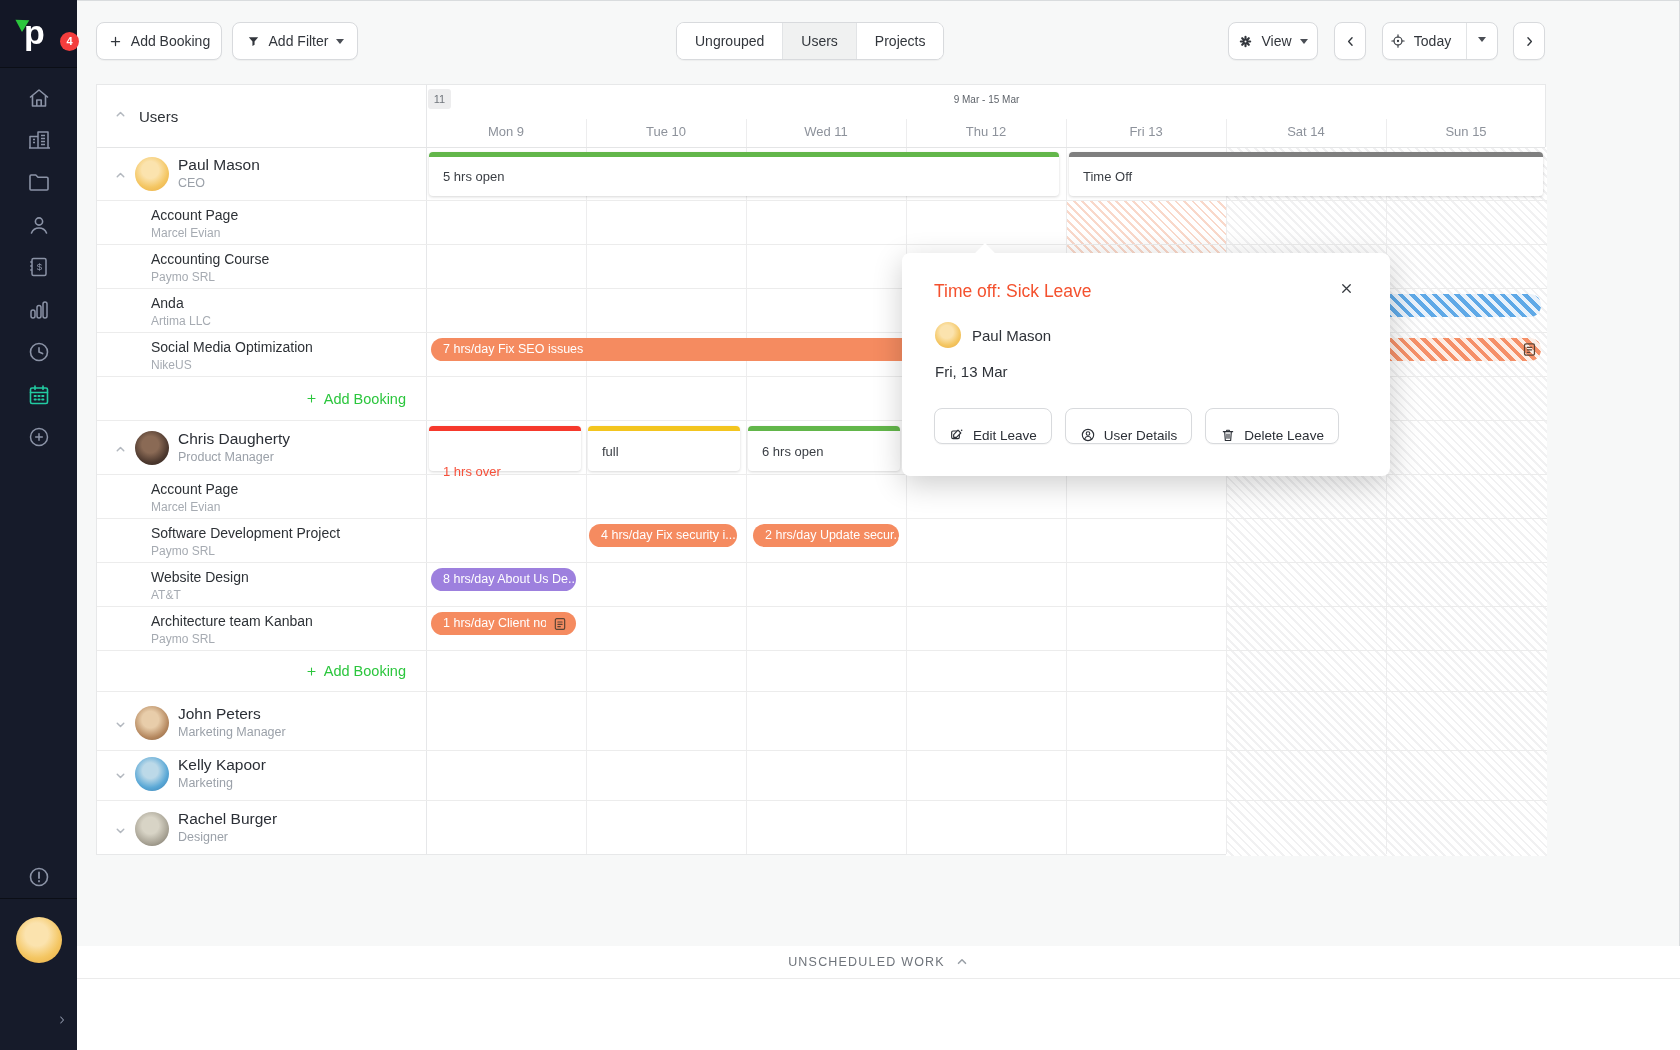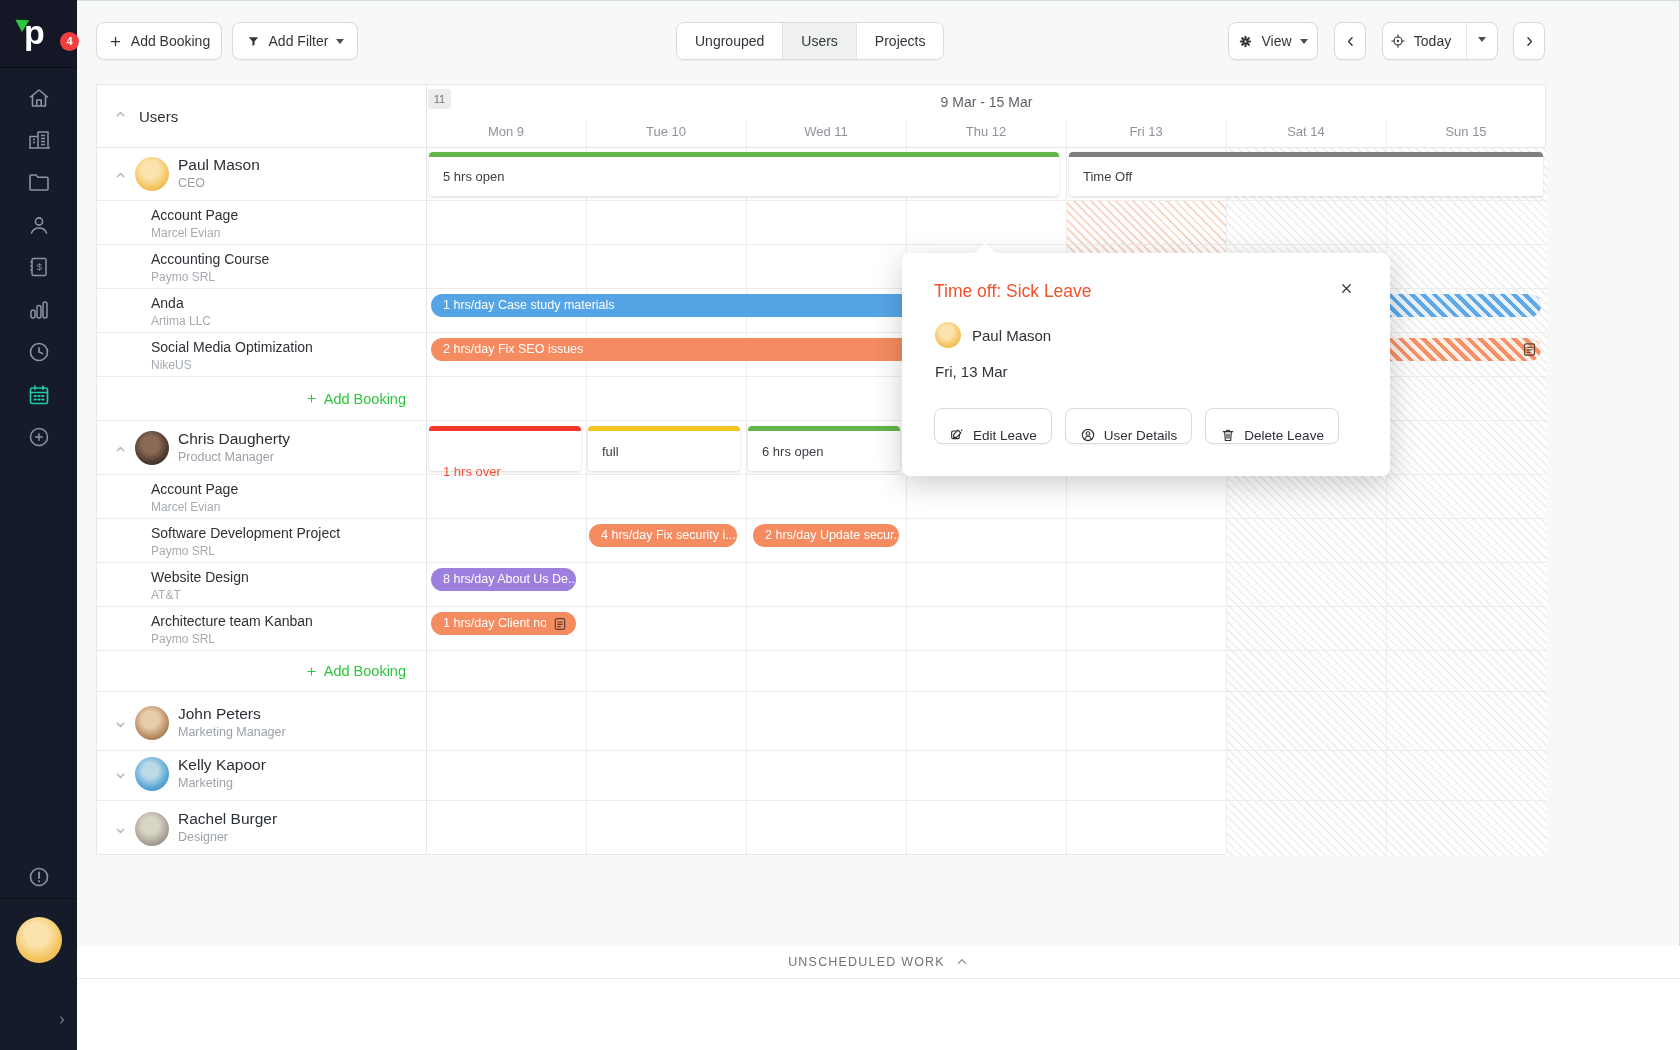--- a/index.html
+++ b/index.html
@@ -30,21 +30,21 @@
   .seg-item { padding:0 18px; display:flex; align-items:center; font-size:14px; color:#32363c; border-right:1px solid #e2e4e6; cursor:pointer; background:#fff; }
   .seg-item:last-child { border-right:none; }
   .seg-item.active { background:#f0f1f1; }
 
   
   .sched { position:absolute; left:96px; top:84px; width:1450px; height:771px; background:#fff; border:1px solid #e7e8e9; z-index:1; }
   .vline { position:absolute; top:34px; bottom:0; width:1px; background:#ededee; z-index:1; }
   .vline.panel { top:0; background:#e6e7e9; }
   .hline { position:absolute; left:0; right:0; height:1px; background:#ececec; z-index:1; }
   .weeknum { position:absolute; left:331px; top:4px; width:23px; height:20px; background:#ededee; border-radius:3px; font-size:11px; color:#70757c; text-align:center; line-height:20px; }
-  .weekrange { position:absolute; left:329px; top:9px; width:1121px; text-align:center; font-size:14px; color:#5f646b; }
+  .weekrange { position:absolute; left:329px; top:9px; width:1121px; text-align:center; font-size:10px; color:#5f646b; }
   .daylabel { position:absolute; top:34px; height:28px; width:160px; font-size:13px; color:#8d929b; text-align:center; line-height:26px; z-index:2; }
   .group-chev { position:absolute; left:17px; top:22px; color:#b3b8bf; cursor:pointer; z-index:3; }
   .group-label { position:absolute; left:42px; top:23px; font-size:15px; font-weight:500; color:#2d3136; z-index:3; }
 
   .row { position:absolute; left:0; width:1450px; border-bottom:1px solid #ececec; z-index:2; }
   .row .chev { position:absolute; left:17px; top:50%; margin-top:-6px; color:#b3b8bf; cursor:pointer; }
   .row .avatar { position:absolute; left:38px; top:50%; margin-top:-17px; width:34px; height:34px; border-radius:50%; }
   .uname { position:absolute; left:81px; top:9px; font-size:15.5px; color:#2b2f36; }
   .urole { position:absolute; left:81px; top:29px; font-size:12.5px; color:#9ba1a9; }
   .pname { position:absolute; left:54px; top:6px; font-size:14px; color:#2d3136; }
@@ -367,26 +367,23 @@
     </div>
     <div class="row" style="top:292px; height:44px;">
       <div class="addbooking">
         <svg width="13" height="13" viewBox="0 0 24 24">
             <use href="#i-plus"></use>
           </svg>
         <span>Add Booking</span>
       </div>
     </div>
 
-    <div class="pill pill-blue" style="left:334px; top:209px; width:797px; border-radius:11.5px 0 0 11.5px;">
-      <span>1 hrs/day Case study materials</span>
-    </div>
     <div class="pill-hatch blue" style="left:1131px; top:209px; width:313px;"></div>
     <div class="pill pill-orange" style="left:334px; top:253px; width:797px; border-radius:11.5px 0 0 11.5px;">
-      <span>2 hrs/day Fix SEO issues</span>
+      <span>7 hrs/day Fix SEO issues</span>
     </div>
     <div class="pill-hatch orange" style="left:1131px; top:253px; width:313px;"></div>
     <div class="note-icon-floating" style="left:1424px; top:256px;"><svg width="17" height="17" viewBox="0 0 24 24">
           <use href="#i-note"></use>
         </svg></div>
 
     <div class="row" style="top:336px; height:54px;">
       <span class="chev"><svg width="13" height="13" viewBox="0 0 16 16">
             <use href="#i-chevup"></use>
           </svg></span>

